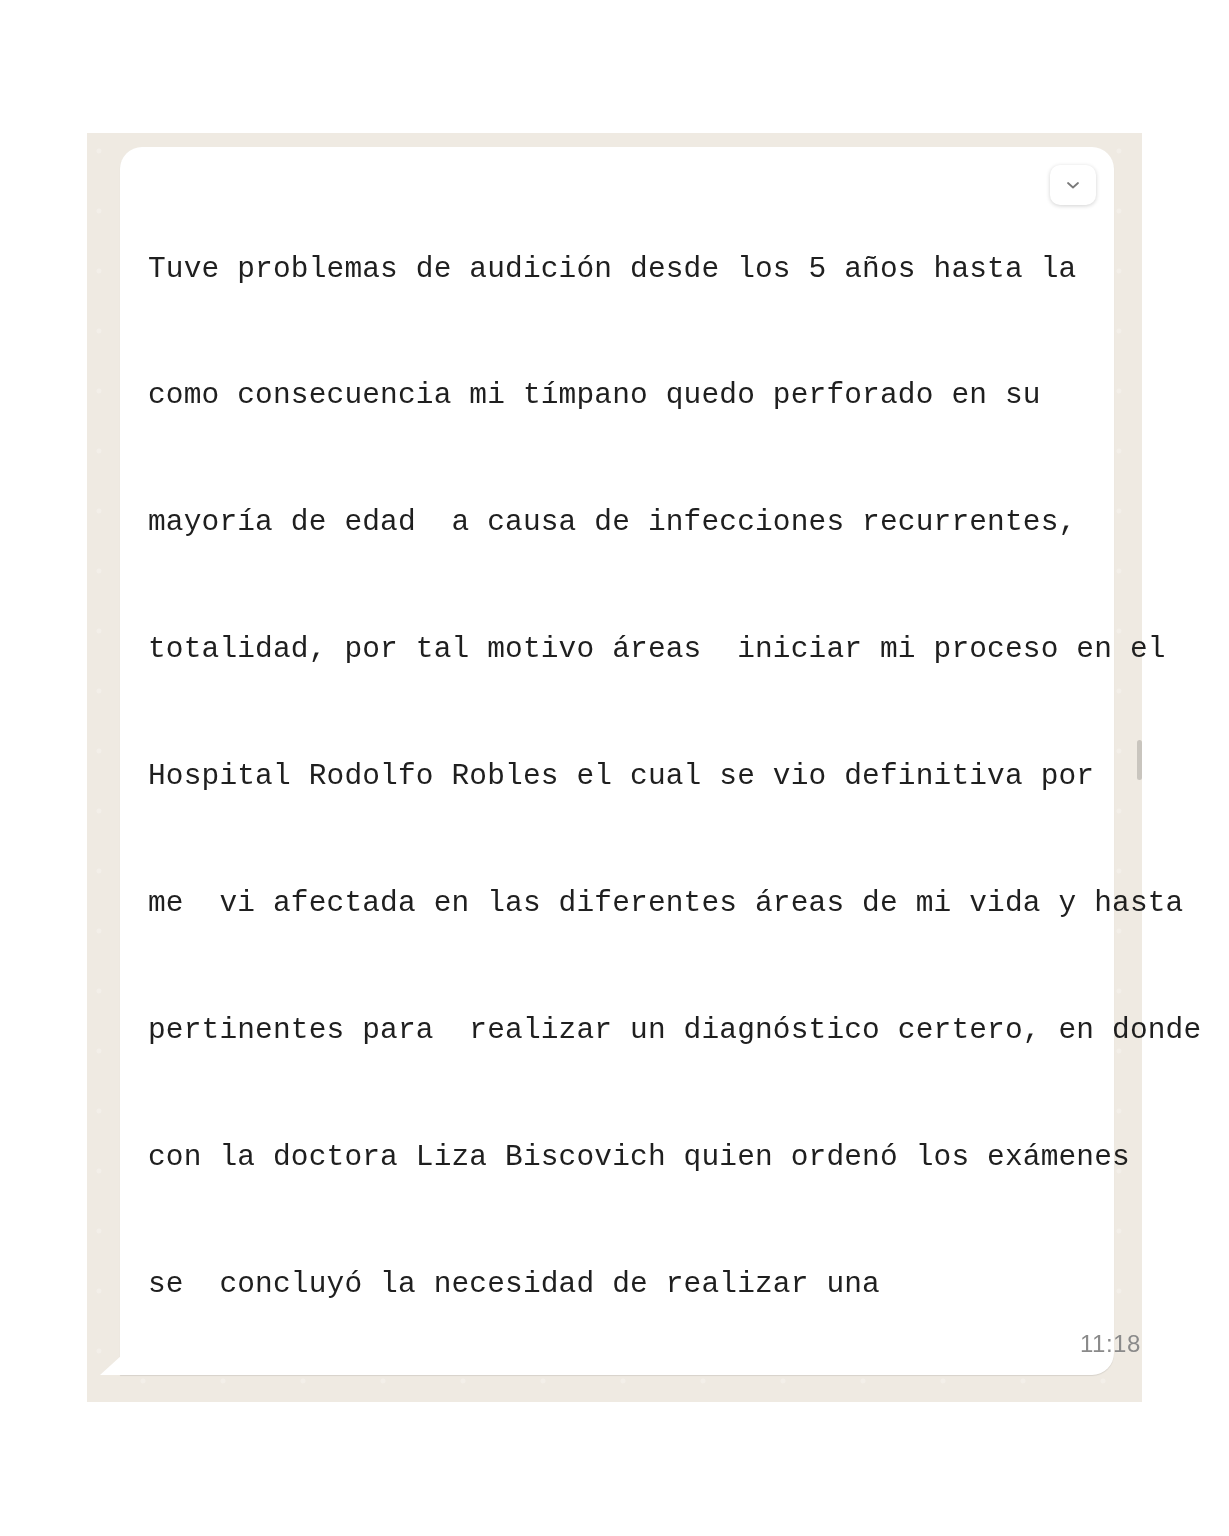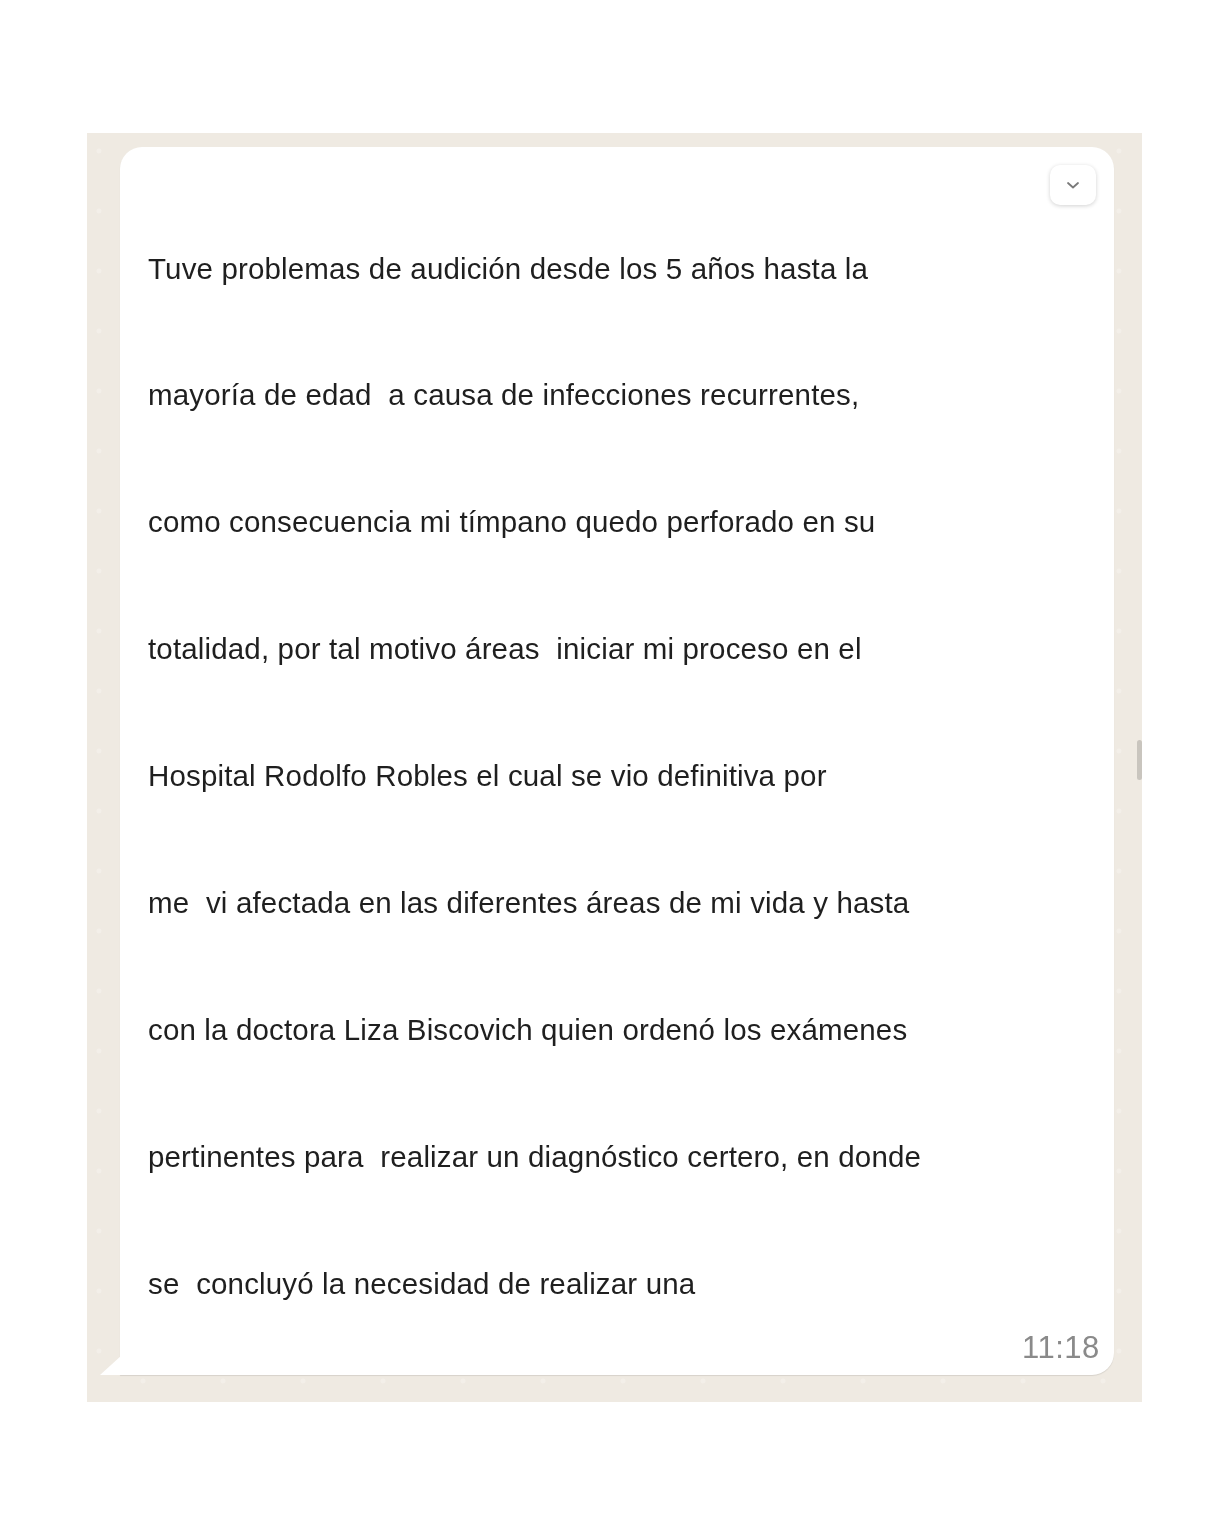--- a/index.html
+++ b/index.html
@@ -62,20 +62,21 @@
       margin: 0;
       font-size: 29.5px;
       line-height: 42.3px;
       color: #1f1f1f;
       letter-spacing: 0.15px;
       white-space: pre;
     }
     .message-text .line {
       display: block;
       height: 42.3px;
+      font-family: Liberation Mono, monospace;
     }
     .chevron-button {
       position: absolute;
       left: 1050px;
       top: 165px;
       width: 46px;
       height: 40px;
       border-radius: 10px;
       background: #ffffff;
       box-shadow: 0 1px 4px rgba(0,0,0,0.18);
@@ -83,45 +84,45 @@
       align-items: center;
       justify-content: center;
       cursor: pointer;
     }
     .chevron-button svg {
       width: 14px;
       height: 10px;
     }
     .timestamp {
       position: absolute;
-      left: 1022px;
+      left: 1080px;
       top: 1330px;
-      font-size: 31px;
+      font-size: 24px;
       color: #8a8a8a;
       letter-spacing: 0.5px;
     }
   </style>
 </head>
 <body>
 
 <div class="chat-bg"></div>
 <div class="side-handle"></div>
 
 <div class="bubble"></div>
 <div class="bubble-tail"></div>
 
 <div class="message-text">
   <span class="line">Tuve problemas de audición desde los 5 años hasta la</span>
+  <span class="line">como consecuencia mi tímpano quedo perforado en su</span>
   <span class="line">mayoría de edad  a causa de infecciones recurrentes,</span>
-  <span class="line">como consecuencia mi tímpano quedo perforado en su</span>
   <span class="line">totalidad, por tal motivo áreas  iniciar mi proceso en el</span>
   <span class="line">Hospital Rodolfo Robles el cual se vio definitiva por</span>
   <span class="line">me  vi afectada en las diferentes áreas de mi vida y hasta</span>
+  <span class="line">pertinentes para  realizar un diagnóstico certero, en donde</span>
   <span class="line">con la doctora Liza Biscovich quien ordenó los exámenes</span>
-  <span class="line">pertinentes para  realizar un diagnóstico certero, en donde</span>
   <span class="line">se  concluyó la necesidad de realizar una</span>
   
   
   
   
   
   
   
   
   

